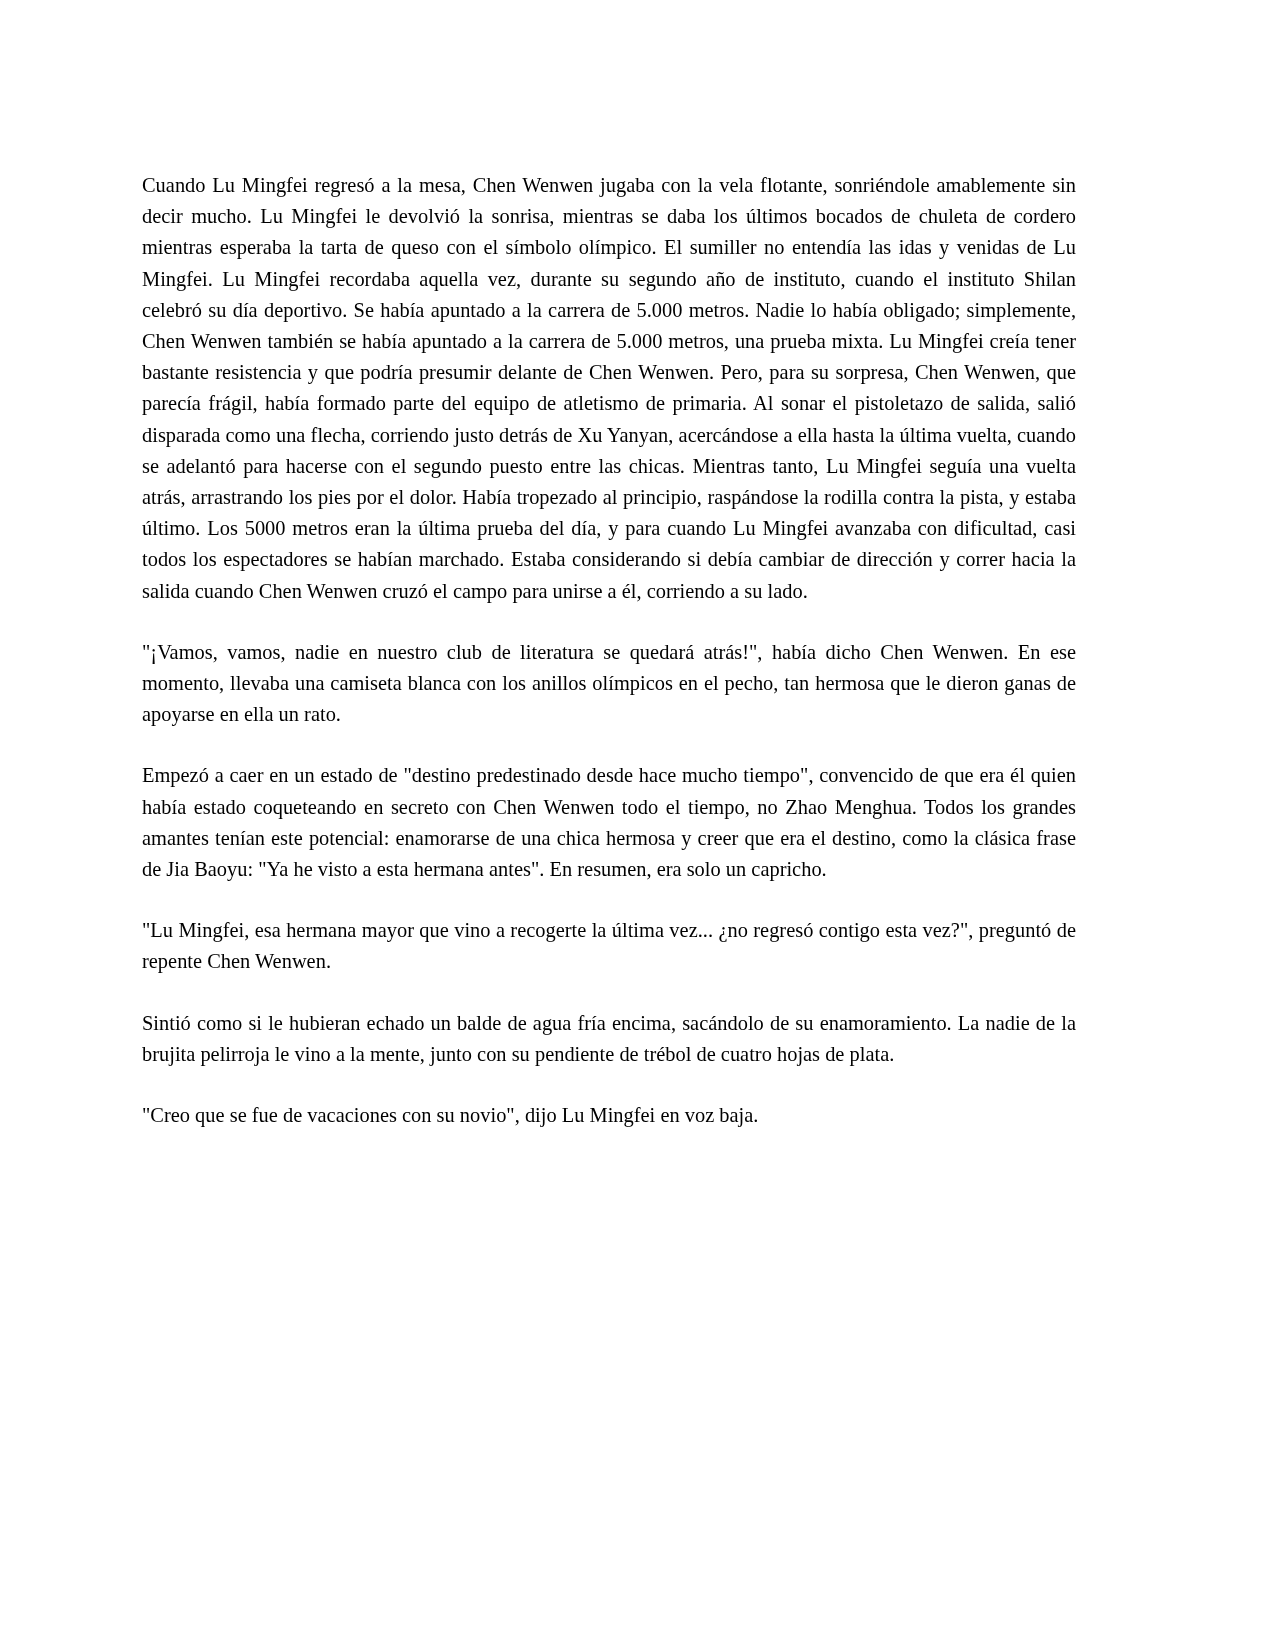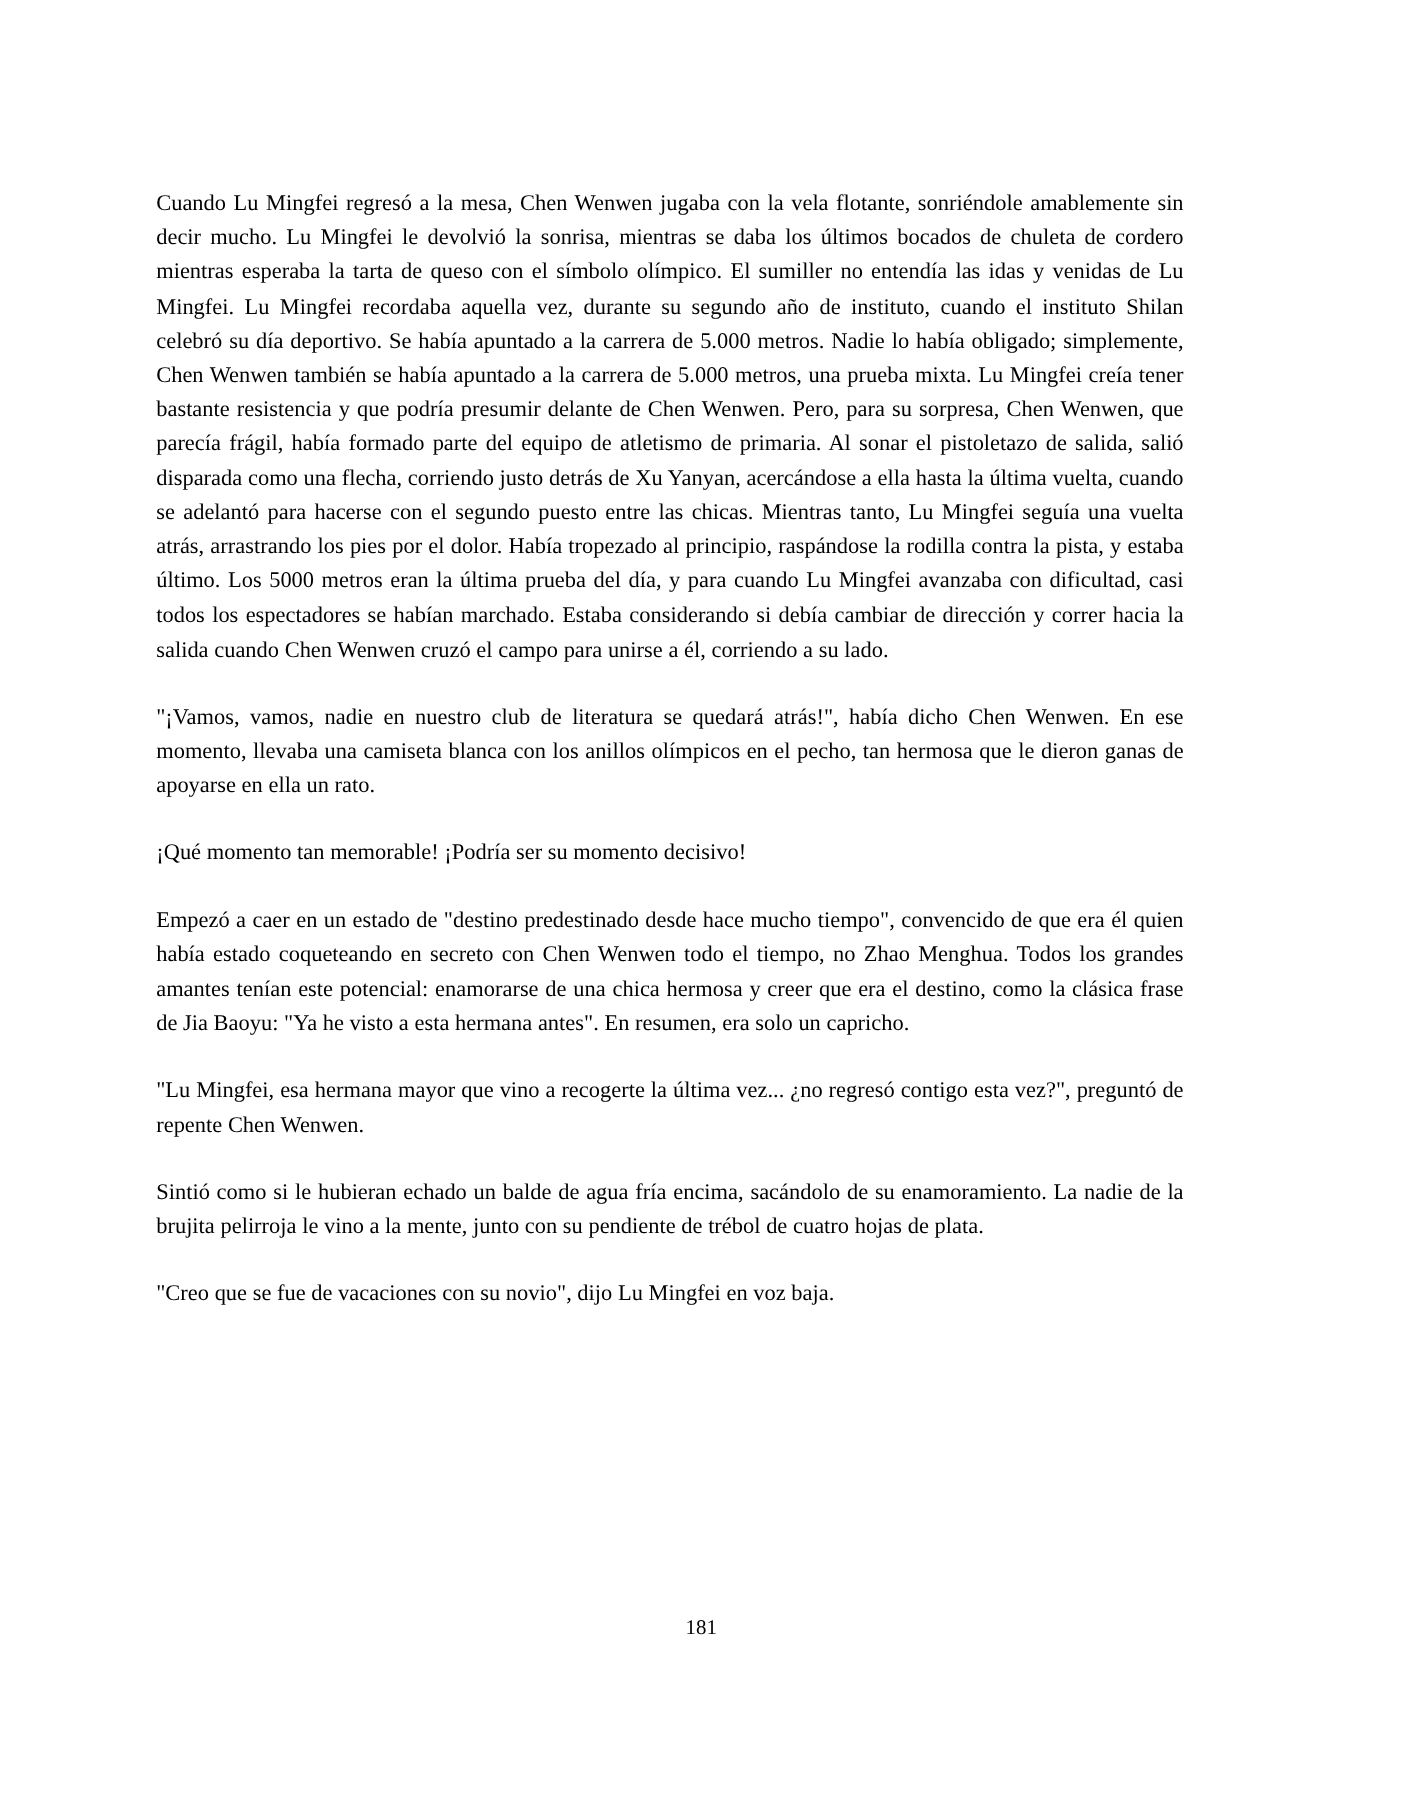--- a/index.html
+++ b/index.html
@@ -56,22 +56,20 @@
   }
 </style>
 </head>
 <body>
 
 <div class="page">
 
   <div class="text-column">
     <p class="para">Cuando Lu Mingfei regresó a la mesa, Chen Wenwen jugaba con la vela flotante, sonriéndole amablemente sin decir mucho. Lu Mingfei le devolvió la sonrisa, mientras se daba los últimos bocados de chuleta de cordero mientras esperaba la tarta de queso con el símbolo olímpico. El sumiller no entendía las idas y venidas de Lu Mingfei. Lu Mingfei recordaba aquella vez, durante su segundo año de instituto, cuando el instituto Shilan celebró su día deportivo. Se había apuntado a la carrera de 5.000 metros. Nadie lo había obligado; simplemente, Chen Wenwen también se había apuntado a la carrera de 5.000 metros, una prueba mixta. Lu Mingfei creía tener bastante resistencia y que podría presumir delante de Chen Wenwen. Pero, para su sorpresa, Chen Wenwen, que parecía frágil, había formado parte del equipo de atletismo de primaria. Al sonar el pistoletazo de salida, salió disparada como una flecha, corriendo justo detrás de Xu Yanyan, acercándose a ella hasta la última vuelta, cuando se adelantó para hacerse con el segundo puesto entre las chicas. Mientras tanto, Lu Mingfei seguía una vuelta atrás, arrastrando los pies por el dolor. Había tropezado al principio, raspándose la rodilla contra la pista, y estaba último. Los 5000 metros eran la última prueba del día, y para cuando Lu Mingfei avanzaba con dificultad, casi todos los espectadores se habían marchado. Estaba considerando si debía cambiar de dirección y correr hacia la salida cuando Chen Wenwen cruzó el campo para unirse a él, corriendo a su lado.</p>
     <p class="para">"¡Vamos, vamos, nadie en nuestro club de literatura se quedará atrás!", había dicho Chen Wenwen. En ese momento, llevaba una camiseta blanca con los anillos olímpicos en el pecho, tan hermosa que le dieron ganas de apoyarse en ella un rato.</p>
-    <p class="para">¡Qué momento tan memorable! ¡Podría ser su momento decisivo!</p>
     <p class="para">Empezó a caer en un estado de "destino predestinado desde hace mucho tiempo", convencido de que era él quien había estado coqueteando en secreto con Chen Wenwen todo el tiempo, no Zhao Menghua. Todos los grandes amantes tenían este potencial: enamorarse de una chica hermosa y creer que era el destino, como la clásica frase de Jia Baoyu: "Ya he visto a esta hermana antes". En resumen, era solo un capricho.</p>
     <p class="para">"Lu Mingfei, esa hermana mayor que vino a recogerte la última vez... ¿no regresó contigo esta vez?", preguntó de repente Chen Wenwen.</p>
     <p class="para">Sintió como si le hubieran echado un balde de agua fría encima, sacándolo de su enamoramiento. La nadie de la brujita pelirroja le vino a la mente, junto con su pendiente de trébol de cuatro hojas de plata.</p>
     <p class="para">"Creo que se fue de vacaciones con su novio", dijo Lu Mingfei en voz baja.</p>
   </div>
 
-  <div class="page-number">181</div>
 
 </div>
 
 </body></html>

